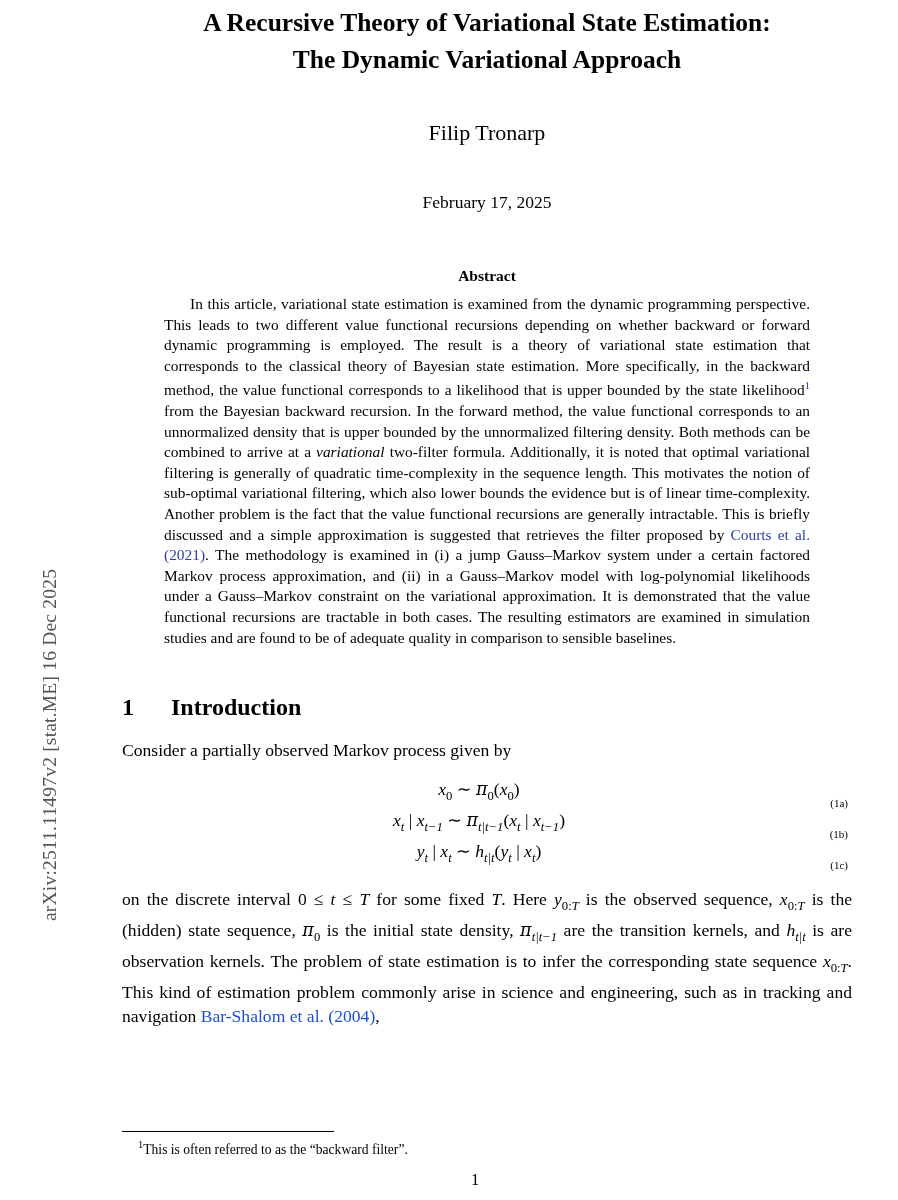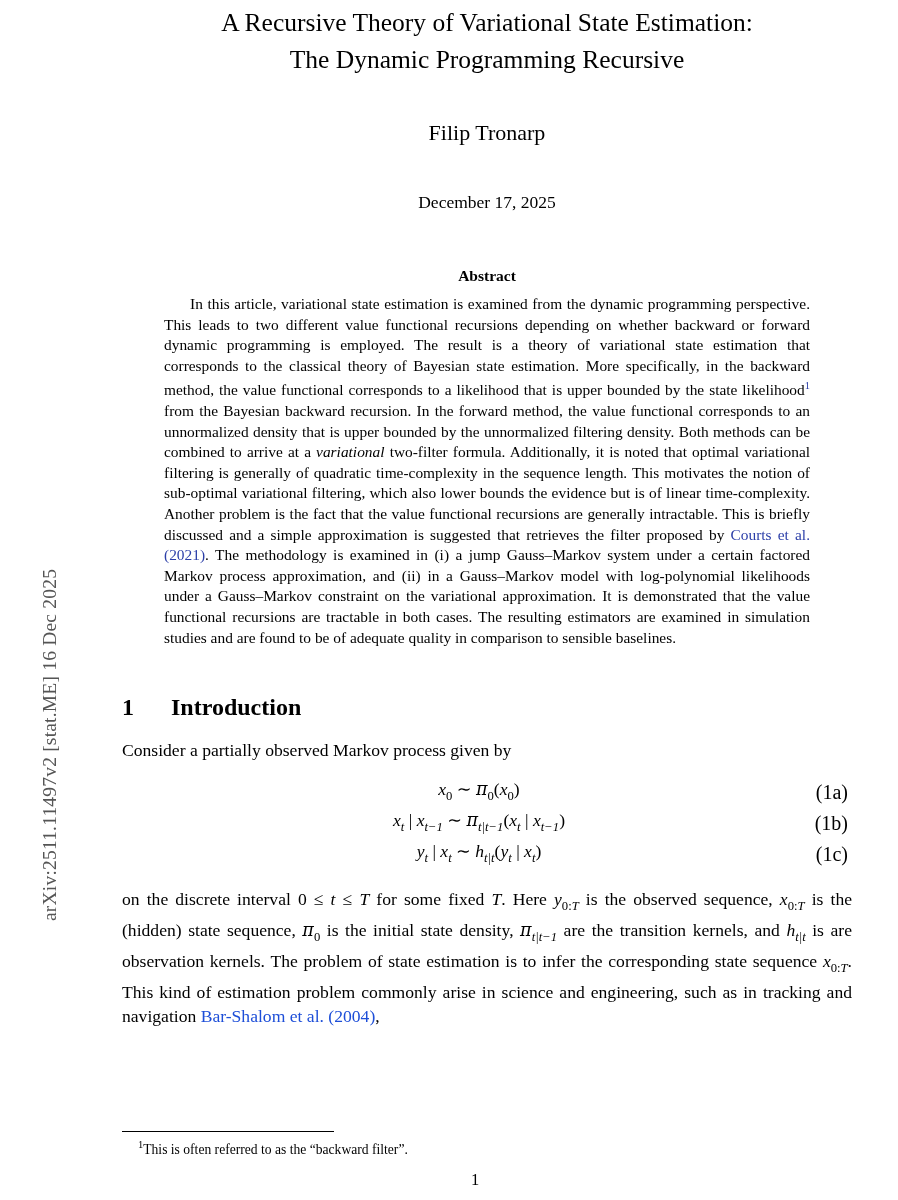--- a/index.html
+++ b/index.html
@@ -53,20 +53,21 @@
     top: 0;
     width: 730px;
   }
 
   .title {
     text-align: center;
     font-size: 25.5px;
     line-height: 37px;
     margin-top: 4px;
     font-family: "Liberation Serif", serif;
+    font-weight: bold;
   }
   .title .line2 { display: block; }
 
   .author {
     text-align: center;
     font-size: 22px;
     margin-top: 42px;
   }
 
   .affil {
@@ -124,22 +125,22 @@
     font-size: 17.6px;
   }
   .eqrow {
     position: relative;
     height: 31px;
     text-align: center;
   }
   .eqrow .tag {
     position: absolute;
     right: 4px;
-    top: 4px;
-    font-size: 20px;
+    top: 20px;
+    font-size: 11px;
     margin-left: 17px;
   }
   .eqrow .body {
     display: inline-block;
     position: relative;
     left: -8px;
     top: 2px;
   }
   i.m { font-style: italic; font-family: "Liberation Serif", serif; }
   .sub { font-size: 0.72em; vertical-align: sub; font-style: italic; }
@@ -178,27 +179,27 @@
 
 <div class="arxiv-stamp">
   <div class="vtext">arXiv:2511.11497v2  [stat.ME]  16 Dec 2025</div>
 </div>
 
 <div class="page">
   <div class="content">
 
     <div class="title">
       <span>A Recursive Theory of Variational State Estimation:</span>
-      <span class="line2">The Dynamic Programming Recursive</span>
+      <span class="line2">The Dynamic Variational Approach</span>
     </div>
 
     <div class="author">Filip Tronarp</div>
 
     <div class="affil">
-      <span class="date">December 17, 2025</span>
+      <span class="date">February 17, 2025</span>
     </div>
 
     <div class="abstract-head">Abstract</div>
 
     <div class="abstract-body"><span>In this article, variational state estimation is examined from the dynamic programming perspective. This leads to two different value functional recursions depending on whether backward or forward dynamic programming is employed. The result is a theory of variational state estimation that corresponds to the classical theory of Bayesian state estimation. More specifically, in the backward method, the value functional corresponds to a likelihood that is upper bounded by the state likelihood</span><sup class="fn">1</sup> <span>from the Bayesian backward recursion. In the forward method, the value functional corresponds to an unnormalized density that is upper bounded by the unnormalized filtering density. Both methods can be combined to arrive at a</span> <i>variational</i> <span>two-filter formula. Additionally, it is noted that optimal variational filtering is generally of quadratic time-complexity in the sequence length. This motivates the notion of sub-optimal variational filtering, which also lower bounds the evidence but is of linear time-complexity. Another problem is the fact that the value functional recursions are generally intractable. This is briefly discussed and a simple approximation is suggested that retrieves the filter proposed by</span> <span class="cite">Courts et al. (2021)</span><span>. The methodology is examined in (i) a jump Gauss–Markov system under a certain factored Markov process approximation, and (ii) in a Gauss–Markov model with log-polynomial likelihoods under a Gauss–Markov constraint on the variational approximation. It is demonstrated that the value functional recursions are tractable in both cases. The resulting estimators are examined in simulation studies and are found to be of adequate quality in comparison to sensible baselines.</span></div>
 
     <div class="section-head">
       <span class="num">1</span>
       <span>Introduction</span>
     </div>

